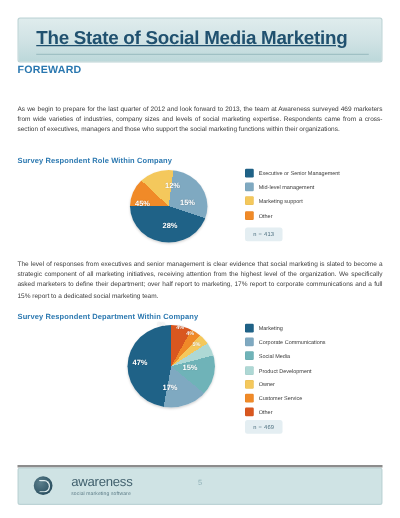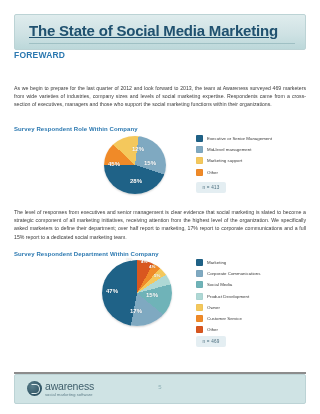--- a/index.html
+++ b/index.html
@@ -74,21 +74,21 @@
 
   
   .footer-band {
     position: absolute; left: 14px; bottom: 10px; width: 292px; height: 30px;
     background: #cfe3e4; border: 1px solid #bcd3d5; border-radius: 2px;
   }
   .footer-topline {
     position: absolute; left: 14px; bottom: 40px; width: 292px; height: 2px;
     background: #8c8c8c;
   }
-  .logo-wrap { position: absolute; left: 12px; top: 6px; display: flex; align-items: center; }
+  .logo-wrap { position: absolute; left: 12px; top: 6px; display: flex; align-items: center; gap: 12px; }
   .logo-mark {
     width: 15px; height: 15px; border-radius: 50%;
     background: radial-gradient(circle at 35% 35%, #5b7f8c 0%, #2e5363 70%, #1e3d4b 100%);
     position: relative; flex: 0 0 15px;
   }
   .logo-mark::after {
     content: ""; position: absolute; left: 4px; top: 3px;
     width: 7px; height: 8px; border: 1.4px solid #dfeced;
     border-radius: 0 60% 60% 0; border-left-color: transparent;
   }

